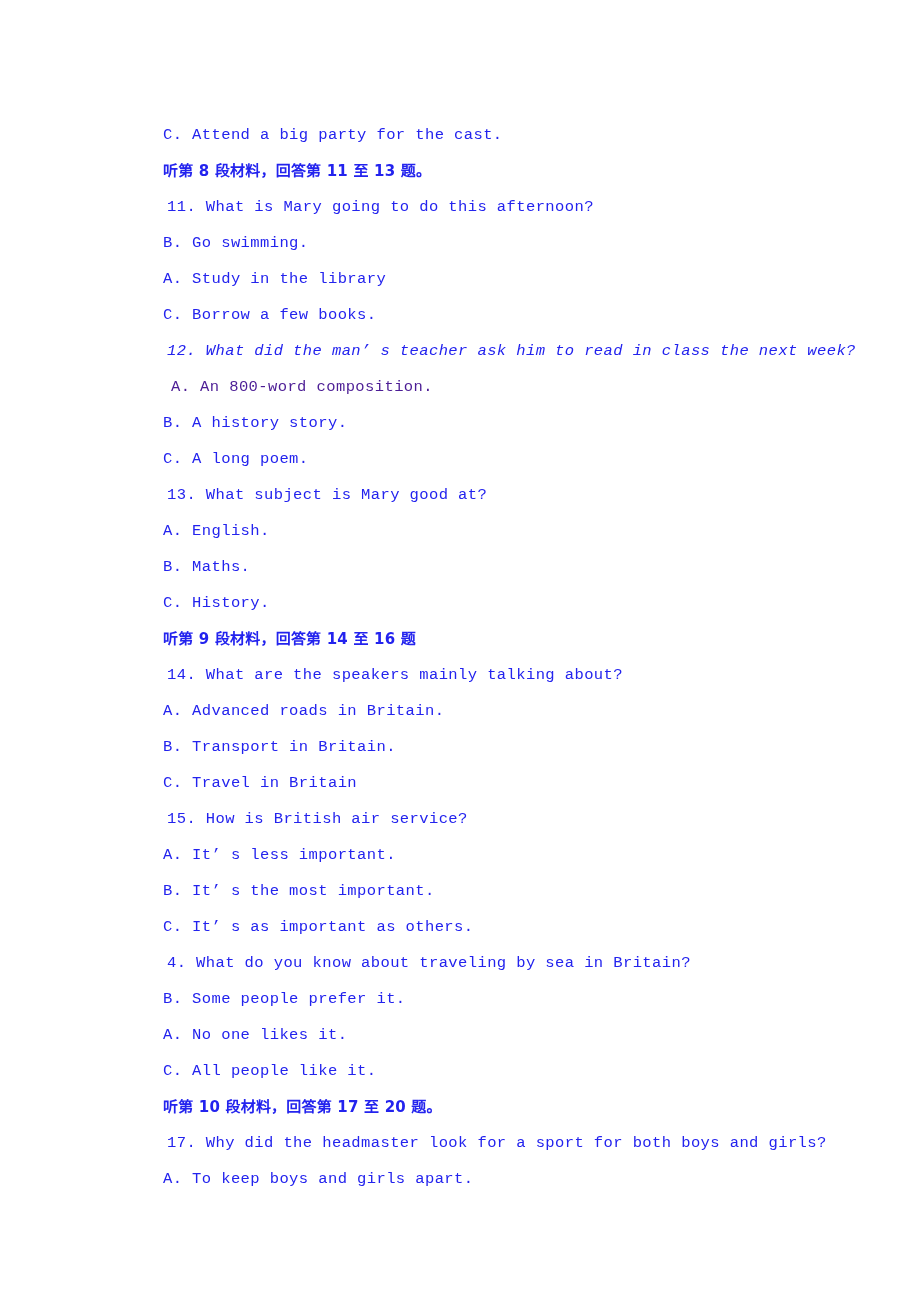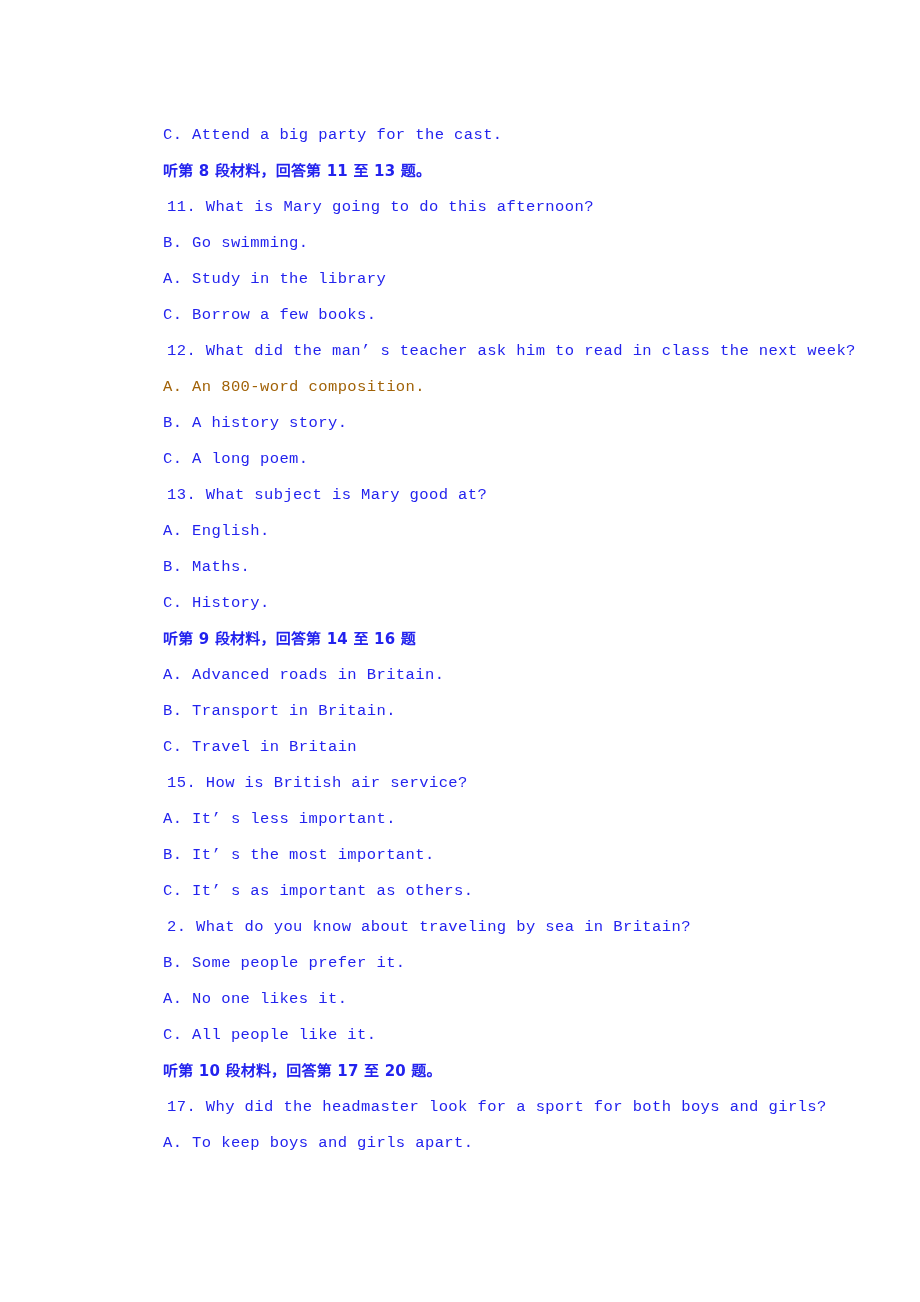--- a/index.html
+++ b/index.html
@@ -58,37 +58,38 @@
 <body style="background: rgb(255, 255, 255);">
 
 <div class="page" style="background: rgb(255, 255, 255);">
   <div class="content">
       <div class="line option" style="color: rgb(35, 35, 238);">C. Attend a big party for the cast.</div>
       <div class="line section-header" style="color: rgb(35, 35, 238);">听第 8 段材料，回答第 11 至 13 题。</div>
       <div class="line question" style="color: rgb(35, 35, 238);">11. What is Mary going to do this afternoon?</div>
       <div class="line option" style="color: rgb(35, 35, 238);">B. Go swimming.</div>
       <div class="line option" style="color: rgb(35, 35, 238);">A. Study in the library</div>
       <div class="line option" style="color: rgb(35, 35, 238);">C. Borrow a few books.</div>
-      <div class="line question" style="color: rgb(35, 35, 238);">12. What did the man’ s teacher ask him to read in class the next week?</div>
-      <div class="line option" style="color: #a16207;">A. An 800-word composition.</div>
+      <div class="line question" style="color: rgb(35, 35, 238); font-style: italic;">12. What did the man’ s teacher ask him to read in class the next week?</div>
+      <div class="line option" style="color: #4c1d95; margin-left: 8px;">A. An 800-word composition.</div>
       <div class="line option" style="color: rgb(35, 35, 238);">B. A history story.</div>
       <div class="line option" style="color: rgb(35, 35, 238);">C. A long poem.</div>
       <div class="line question" style="color: rgb(35, 35, 238);">13. What subject is Mary good at?</div>
       <div class="line option" style="color: rgb(35, 35, 238);">A. English.</div>
       <div class="line option" style="color: rgb(35, 35, 238);">B. Maths.</div>
       <div class="line option" style="color: rgb(35, 35, 238);">C. History.</div>
       <div class="line section-header" style="color: rgb(35, 35, 238);">听第 9 段材料，回答第 14 至 16 题</div>
+      <div class="line question" style="color: rgb(35, 35, 238);">14. What are the speakers mainly talking about?</div>
       <div class="line option" style="color: rgb(35, 35, 238);">A. Advanced roads in Britain.</div>
       <div class="line option" style="color: rgb(35, 35, 238);">B. Transport in Britain.</div>
       <div class="line option" style="color: rgb(35, 35, 238);">C. Travel in Britain</div>
       <div class="line question" style="color: rgb(35, 35, 238);">15. How is British air service?</div>
       <div class="line option" style="color: rgb(35, 35, 238);">A. It’ s less important.</div>
       <div class="line option" style="color: rgb(35, 35, 238);">B. It’ s the most important.</div>
       <div class="line option" style="color: rgb(35, 35, 238);">C. It’ s as important as others.</div>
-      <div class="line question" style="color: rgb(35, 35, 238);">2. What do you know about traveling by sea in Britain?</div>
+      <div class="line question" style="color: rgb(35, 35, 238);">4. What do you know about traveling by sea in Britain?</div>
       <div class="line option" style="color: rgb(35, 35, 238);">B. Some people prefer it.</div>
       <div class="line option" style="color: rgb(35, 35, 238);">A. No one likes it.</div>
       <div class="line option" style="color: rgb(35, 35, 238);">C. All people like it.</div>
       <div class="line section-header" style="color: rgb(35, 35, 238);">听第 10 段材料，回答第 17 至 20 题。</div>
       <div class="line question" style="color: rgb(35, 35, 238);">17. Why did the headmaster look for a sport for both boys and girls?</div>
       <div class="line option" style="color: rgb(35, 35, 238);">A. To keep boys and girls apart.</div>
     </div>
 </div>
 
 </body></html>

